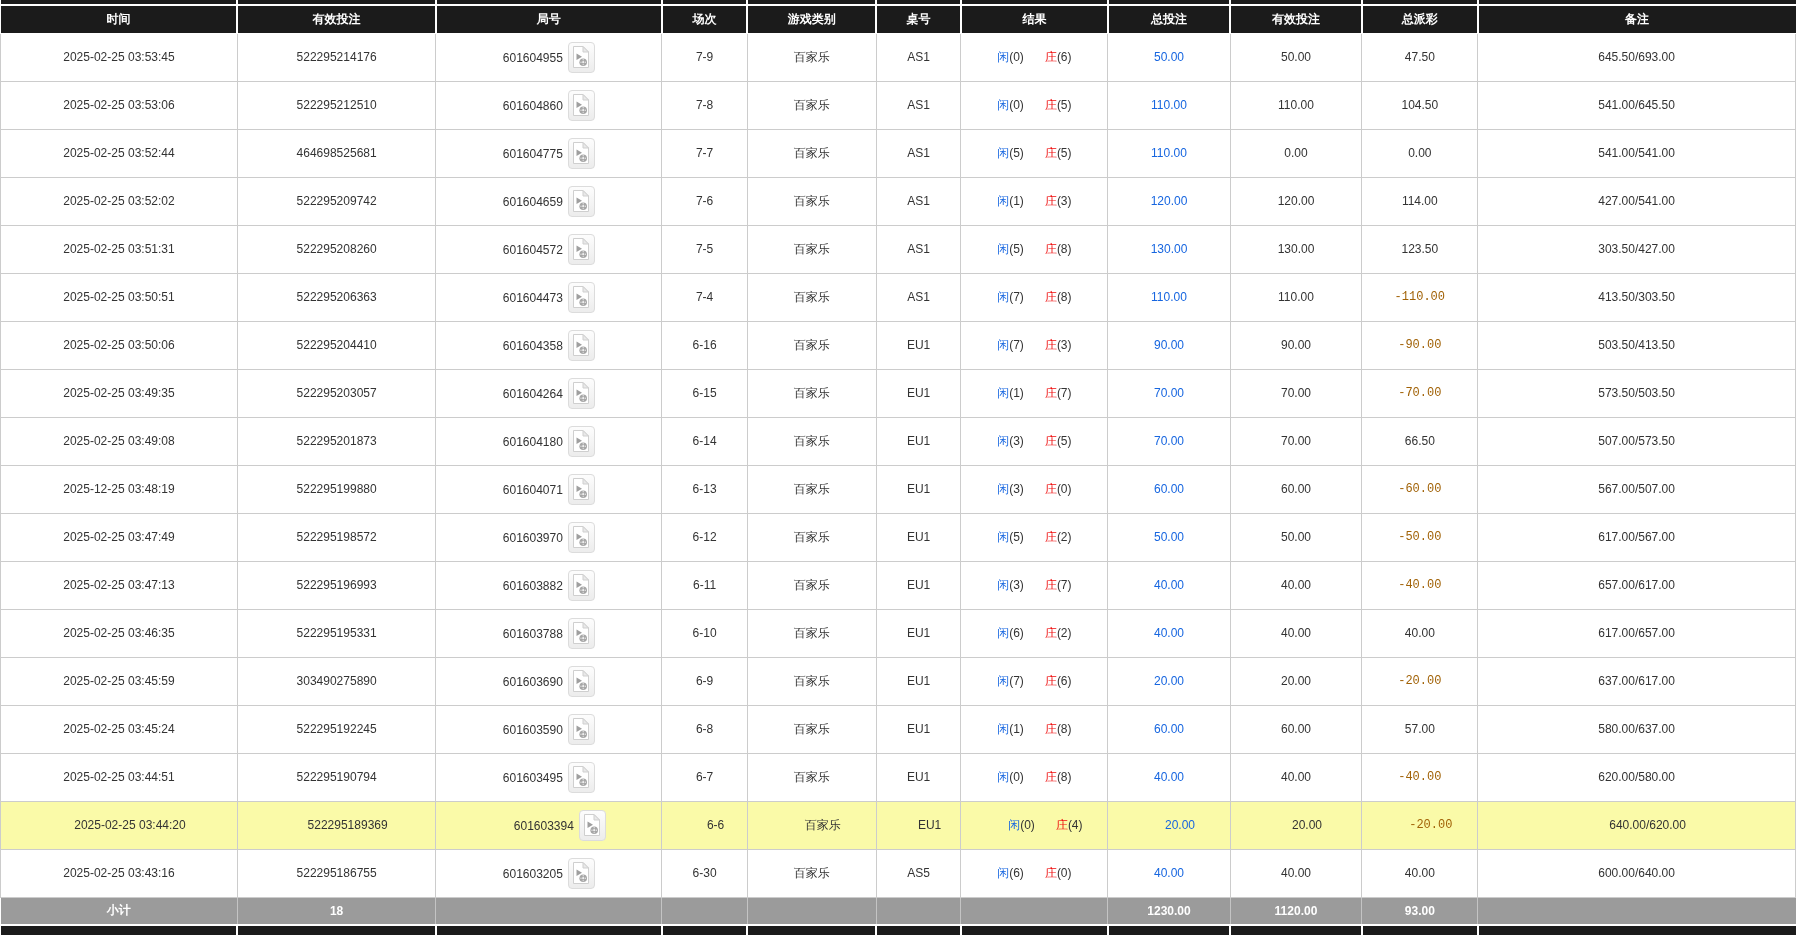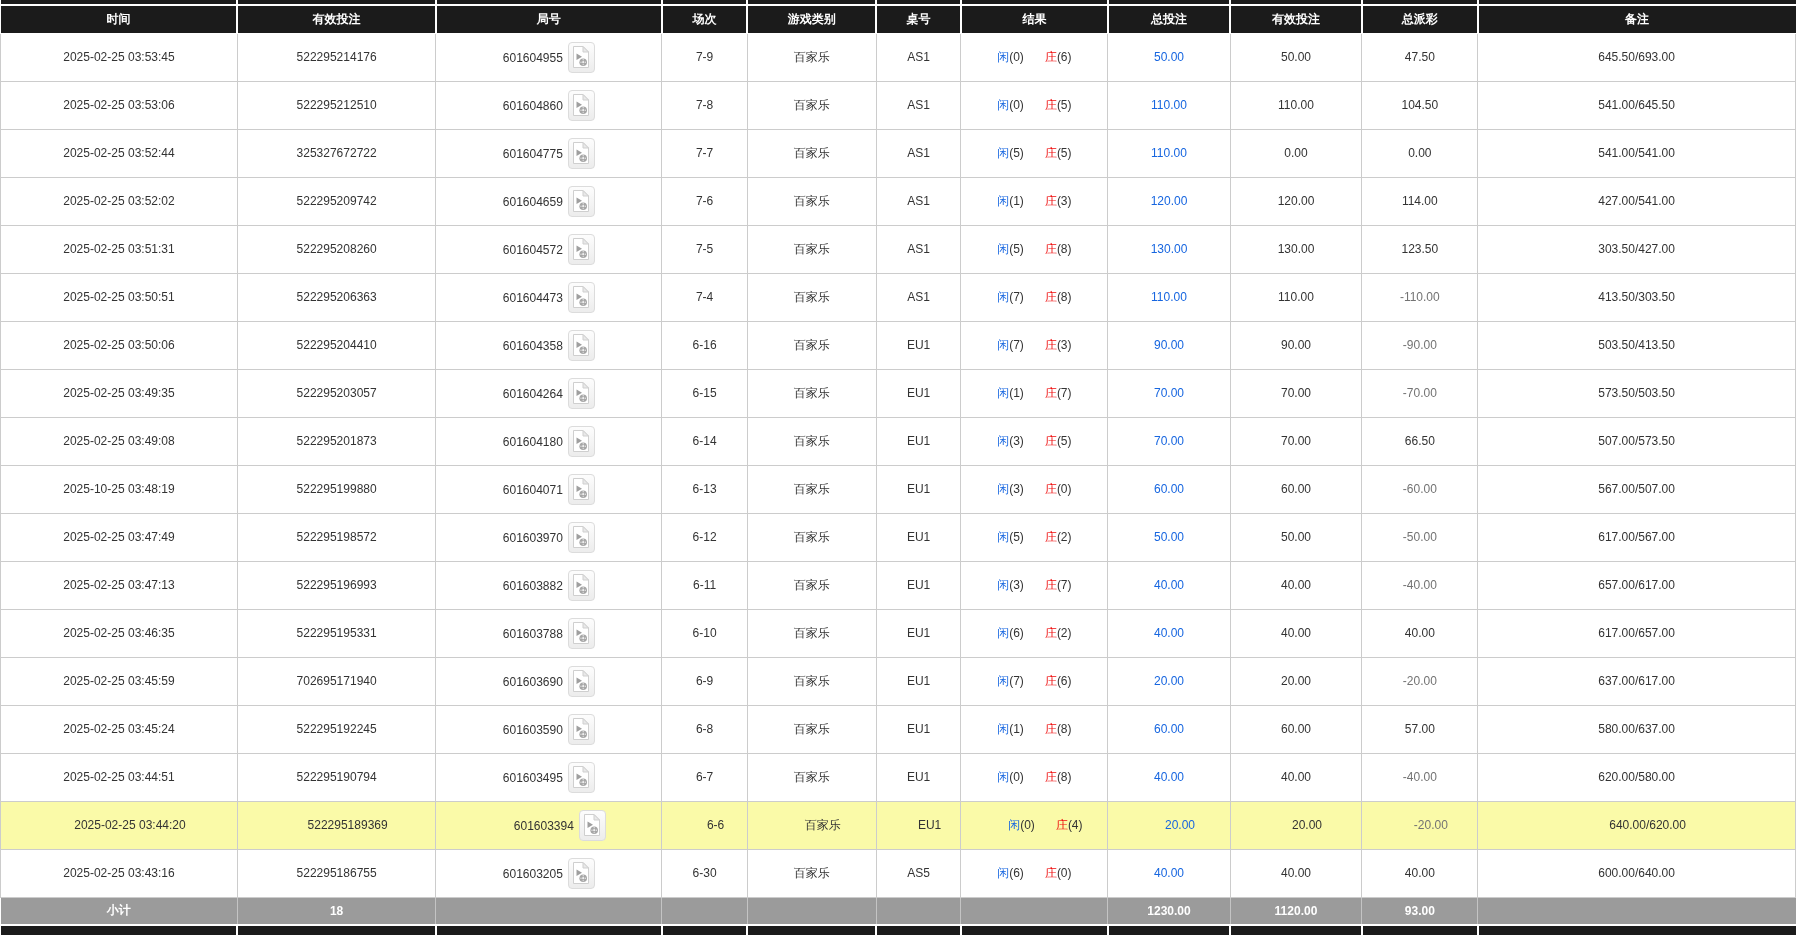--- a/index.html
+++ b/index.html
@@ -29,21 +29,21 @@
   tbody td {
     height: 48px; border: 1px solid #ccc; background: #fff;
     text-align: center; vertical-align: middle;
     font-size: 12px; color: #333; padding: 0 2px;
   }
   tbody tr.hl td { background: #fafaa8; padding-left: 24px; }
 
   .blue { color: #1766e0; }
   .red  { color: #ef0b0b; }
   td.total-bet { color: #1766e0; }
-  td.payout.neg { color: #737373; }
+  td.payout.neg { color: #a16207; font-family: Liberation Mono, monospace; }
 
   .round-cell span { vertical-align: middle; }
   .video-btn {
     display: inline-block; vertical-align: middle; margin-left: 5px;
     width: 27px; height: 31px; padding: 2px 3px 0 3px;
     border: 1px solid #dcdcdc; border-radius: 4px;
     background: linear-gradient(#fdfdfd, #ececec);
     cursor: pointer; line-height: 1;
   }
   .result-cell .banker-part { margin-left: 21px; }
@@ -151,21 +151,21 @@
     <td class="result-cell">
       <span><span class="blue">闲</span><span>(0)</span></span><span class="banker-part"><span class="red">庄</span><span>(5)</span></span>
     </td>
     <td class="total-bet"><span>110.00</span></td>
     <td><span>110.00</span></td>
     <td class="payout"><span>104.50</span></td>
     <td><span>541.00/645.50</span></td>
   </tr>
       <tr>
     <td><span>2025-02-25 03:52:44</span></td>
-    <td><span>325327672722</span></td>
+    <td><span>464698525681</span></td>
     <td class="round-cell">
       <span>601604775</span><button class="video-btn" type="button"><svg width="18" height="24" viewBox="0 0 18 24" aria-hidden="true">
           <path d="M1.5 1.5 h9.5 l5.5 5.5 v15.5 h-15 z" fill="#fff" stroke="#cfcfcf" stroke-width="1"></path>
           <path d="M11 1.5 l5.5 5.5 h-5.5 z" fill="#e9e9e9" stroke="#cfcfcf" stroke-width="1"></path>
           <path d="M4.5 8.5 l5.5 3.2 -5.5 3.2 z" fill="#9f9f9f"></path>
           <circle cx="11.2" cy="17.2" r="3.8" fill="#a6a6a6"></circle>
           <circle cx="11.2" cy="17.2" r="1.1" fill="#efefef"></circle>
           <circle cx="11.2" cy="14.8" r="0.7" fill="#e3e3e3"></circle>
           <circle cx="13.4" cy="17.2" r="0.7" fill="#e3e3e3"></circle>
           <circle cx="11.2" cy="19.6" r="0.7" fill="#e3e3e3"></circle>
@@ -339,21 +339,21 @@
     <td><span>EU1</span></td>
     <td class="result-cell">
       <span><span class="blue">闲</span><span>(3)</span></span><span class="banker-part"><span class="red">庄</span><span>(5)</span></span>
     </td>
     <td class="total-bet"><span>70.00</span></td>
     <td><span>70.00</span></td>
     <td class="payout"><span>66.50</span></td>
     <td><span>507.00/573.50</span></td>
   </tr>
       <tr>
-    <td><span>2025-10-25 03:48:19</span></td>
+    <td><span>2025-12-25 03:48:19</span></td>
     <td><span>522295199880</span></td>
     <td class="round-cell">
       <span>601604071</span><button class="video-btn" type="button"><svg width="18" height="24" viewBox="0 0 18 24" aria-hidden="true">
           <path d="M1.5 1.5 h9.5 l5.5 5.5 v15.5 h-15 z" fill="#fff" stroke="#cfcfcf" stroke-width="1"></path>
           <path d="M11 1.5 l5.5 5.5 h-5.5 z" fill="#e9e9e9" stroke="#cfcfcf" stroke-width="1"></path>
           <path d="M4.5 8.5 l5.5 3.2 -5.5 3.2 z" fill="#9f9f9f"></path>
           <circle cx="11.2" cy="17.2" r="3.8" fill="#a6a6a6"></circle>
           <circle cx="11.2" cy="17.2" r="1.1" fill="#efefef"></circle>
           <circle cx="11.2" cy="14.8" r="0.7" fill="#e3e3e3"></circle>
           <circle cx="13.4" cy="17.2" r="0.7" fill="#e3e3e3"></circle>
@@ -448,21 +448,21 @@
     <td class="result-cell">
       <span><span class="blue">闲</span><span>(6)</span></span><span class="banker-part"><span class="red">庄</span><span>(2)</span></span>
     </td>
     <td class="total-bet"><span>40.00</span></td>
     <td><span>40.00</span></td>
     <td class="payout"><span>40.00</span></td>
     <td><span>617.00/657.00</span></td>
   </tr>
       <tr>
     <td><span>2025-02-25 03:45:59</span></td>
-    <td><span>702695171940</span></td>
+    <td><span>303490275890</span></td>
     <td class="round-cell">
       <span>601603690</span><button class="video-btn" type="button"><svg width="18" height="24" viewBox="0 0 18 24" aria-hidden="true">
           <path d="M1.5 1.5 h9.5 l5.5 5.5 v15.5 h-15 z" fill="#fff" stroke="#cfcfcf" stroke-width="1"></path>
           <path d="M11 1.5 l5.5 5.5 h-5.5 z" fill="#e9e9e9" stroke="#cfcfcf" stroke-width="1"></path>
           <path d="M4.5 8.5 l5.5 3.2 -5.5 3.2 z" fill="#9f9f9f"></path>
           <circle cx="11.2" cy="17.2" r="3.8" fill="#a6a6a6"></circle>
           <circle cx="11.2" cy="17.2" r="1.1" fill="#efefef"></circle>
           <circle cx="11.2" cy="14.8" r="0.7" fill="#e3e3e3"></circle>
           <circle cx="13.4" cy="17.2" r="0.7" fill="#e3e3e3"></circle>
           <circle cx="11.2" cy="19.6" r="0.7" fill="#e3e3e3"></circle>

